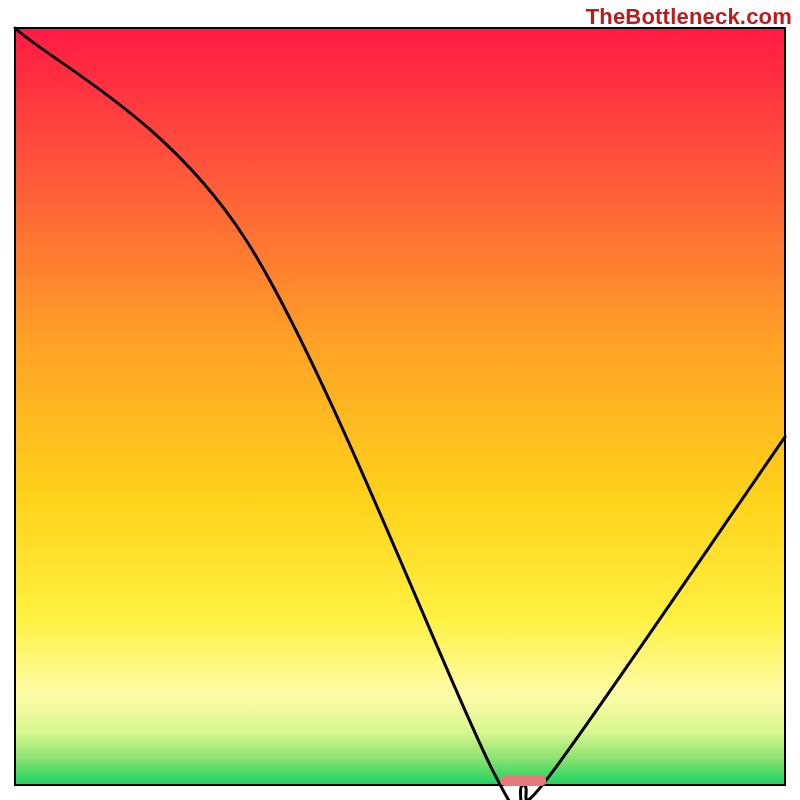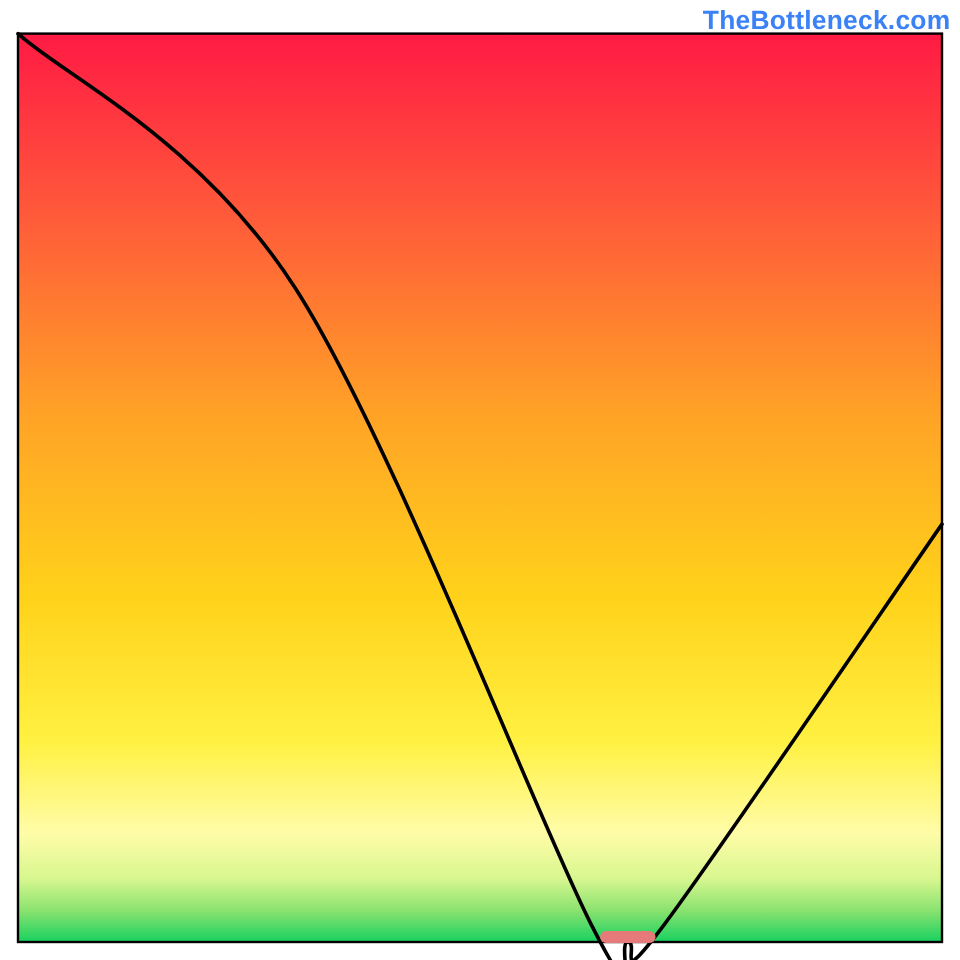--- a/index.html
+++ b/index.html
@@ -15,21 +15,21 @@
     position: relative;
     width: 800px;
     height: 800px;
   }
   .watermark {
     position: absolute;
     top: 4px;
     right: 8px;
     font-size: 22px;
     font-weight: 600;
-    color: #3b82f6;
+    color: #b91c1c;
     letter-spacing: 0.2px;
   }
   svg {
     display: block;
   }
 </style>
 </head>
 <body>
 
 <div class="stage">

